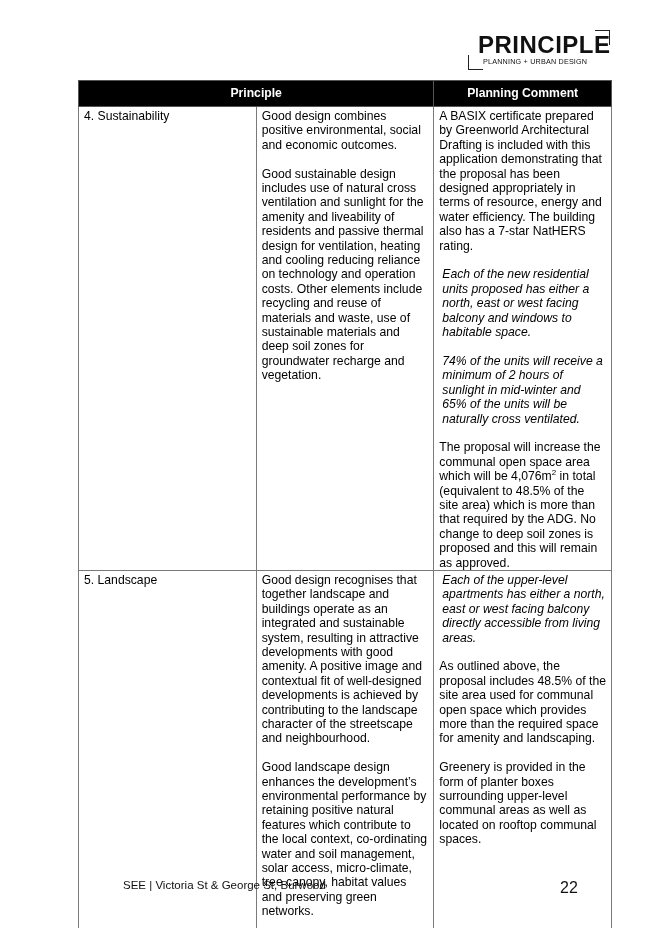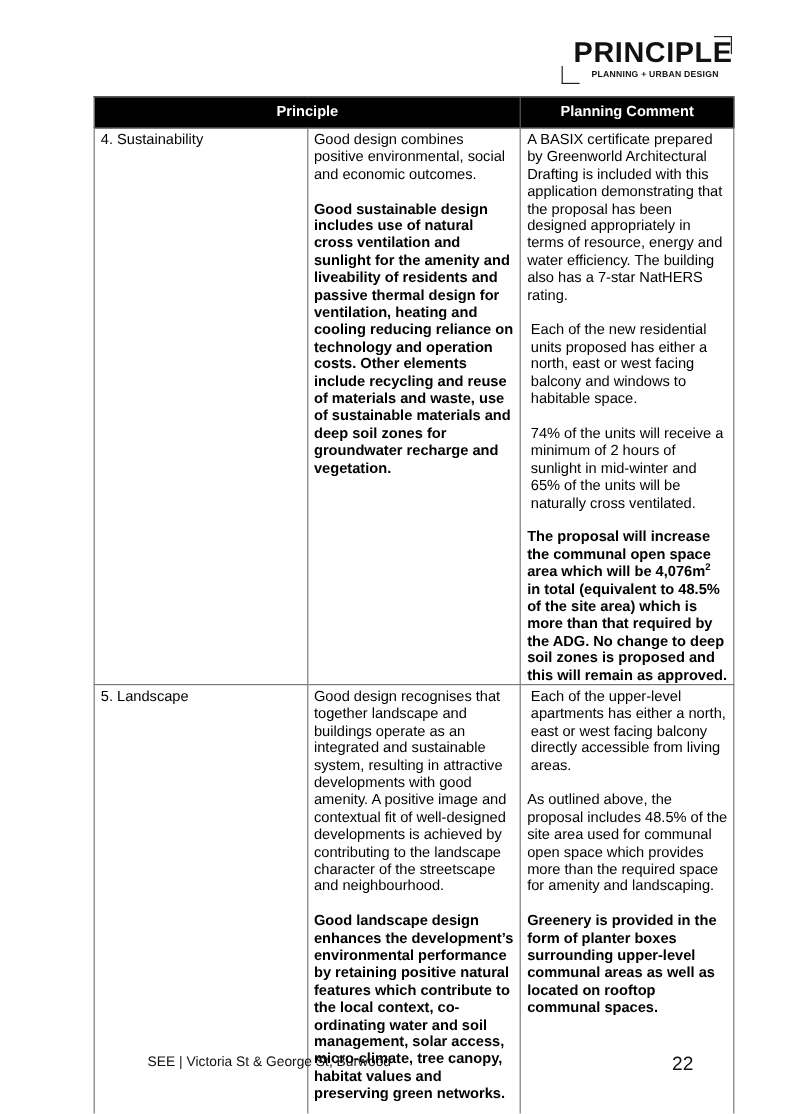--- a/index.html
+++ b/index.html
@@ -2,31 +2,31 @@
 <html><head>
 <meta charset="utf-8">
 <style>
   html, body { margin: 0; padding: 0; background: #ffffff; }
   body { width: 656px; height: 928px; position: relative; overflow: hidden; font-family: "Liberation Sans", sans-serif; color: #000; }
 
   .logo { position: absolute; left: 468px; top: 30px; width: 144px; height: 40px; }
   .logo .bracket-tr { position: absolute; right: 2px; top: 0; width: 14px; height: 14px; border-top: 1.5px solid #222; border-right: 1.5px solid #222; }
   .logo .bracket-bl { position: absolute; left: 0; bottom: 0; width: 14px; height: 14px; border-bottom: 1.5px solid #222; border-left: 1.5px solid #222; }
   .logo .word { position: absolute; left: 10px; top: 3px; font-family: "Liberation Sans", sans-serif; font-weight: bold; font-size: 24px; letter-spacing: 0.5px; line-height: 24px; color: #111; }
-  .logo .tag { position: absolute; left: 25px; top: 27px; font-family: "Liberation Sans", sans-serif; font-weight: bold; font-size: 7.2px; letter-spacing: 0.2px; color: #111; white-space: nowrap; }
+  .logo .tag { position: absolute; left: 15px; top: 27px; font-family: "Liberation Sans", sans-serif; font-weight: normal; font-size: 7.2px; letter-spacing: 0.2px; color: #111; white-space: nowrap; }
 
   table.doc { position: absolute; left: 78px; top: 80px; width: 534px; border-collapse: collapse; table-layout: fixed; font-size: 12.2px; line-height: 14.4px; }
   table.doc th { background: #000; color: #fff; font-weight: bold; font-size: 12.2px; height: 25px; padding: 0; text-align: center; border: 1px solid #555; }
   table.doc td { border: 1px solid #7a7a7a; vertical-align: top; padding: 2px 5px 0 5px; }
   td.col1 { width: 86px; margin-top: 44px; }
   td.col2 { width: 173px; }
   td.col3 { width: 243px; }
   .para { margin: 0 0 14.4px 0; }
-  .para:last-child { margin-bottom: 0; font-weight: bold; }
-  .indent { padding-left: 3px; }
+  .para:last-child { margin-bottom: 0; }
+  .indent { padding-left: 3px; font-style: italic; }
   .row1 td { height: 303px; }
   .row2 td { height: 418px; }
   sup { font-size: 8px; line-height: 0; vertical-align: super; }
 
   .footer-left { position: absolute; left: 77px; top: 879px; font-size: 11.5px; font-family: "Liberation Sans", sans-serif; color: #111; margin-left: 46px; }
   .footer-right { position: absolute; left: 560px; top: 879px; font-size: 16px; font-family: "Liberation Sans", sans-serif; color: #111; }
 </style>
 </head>
 <body>
 

